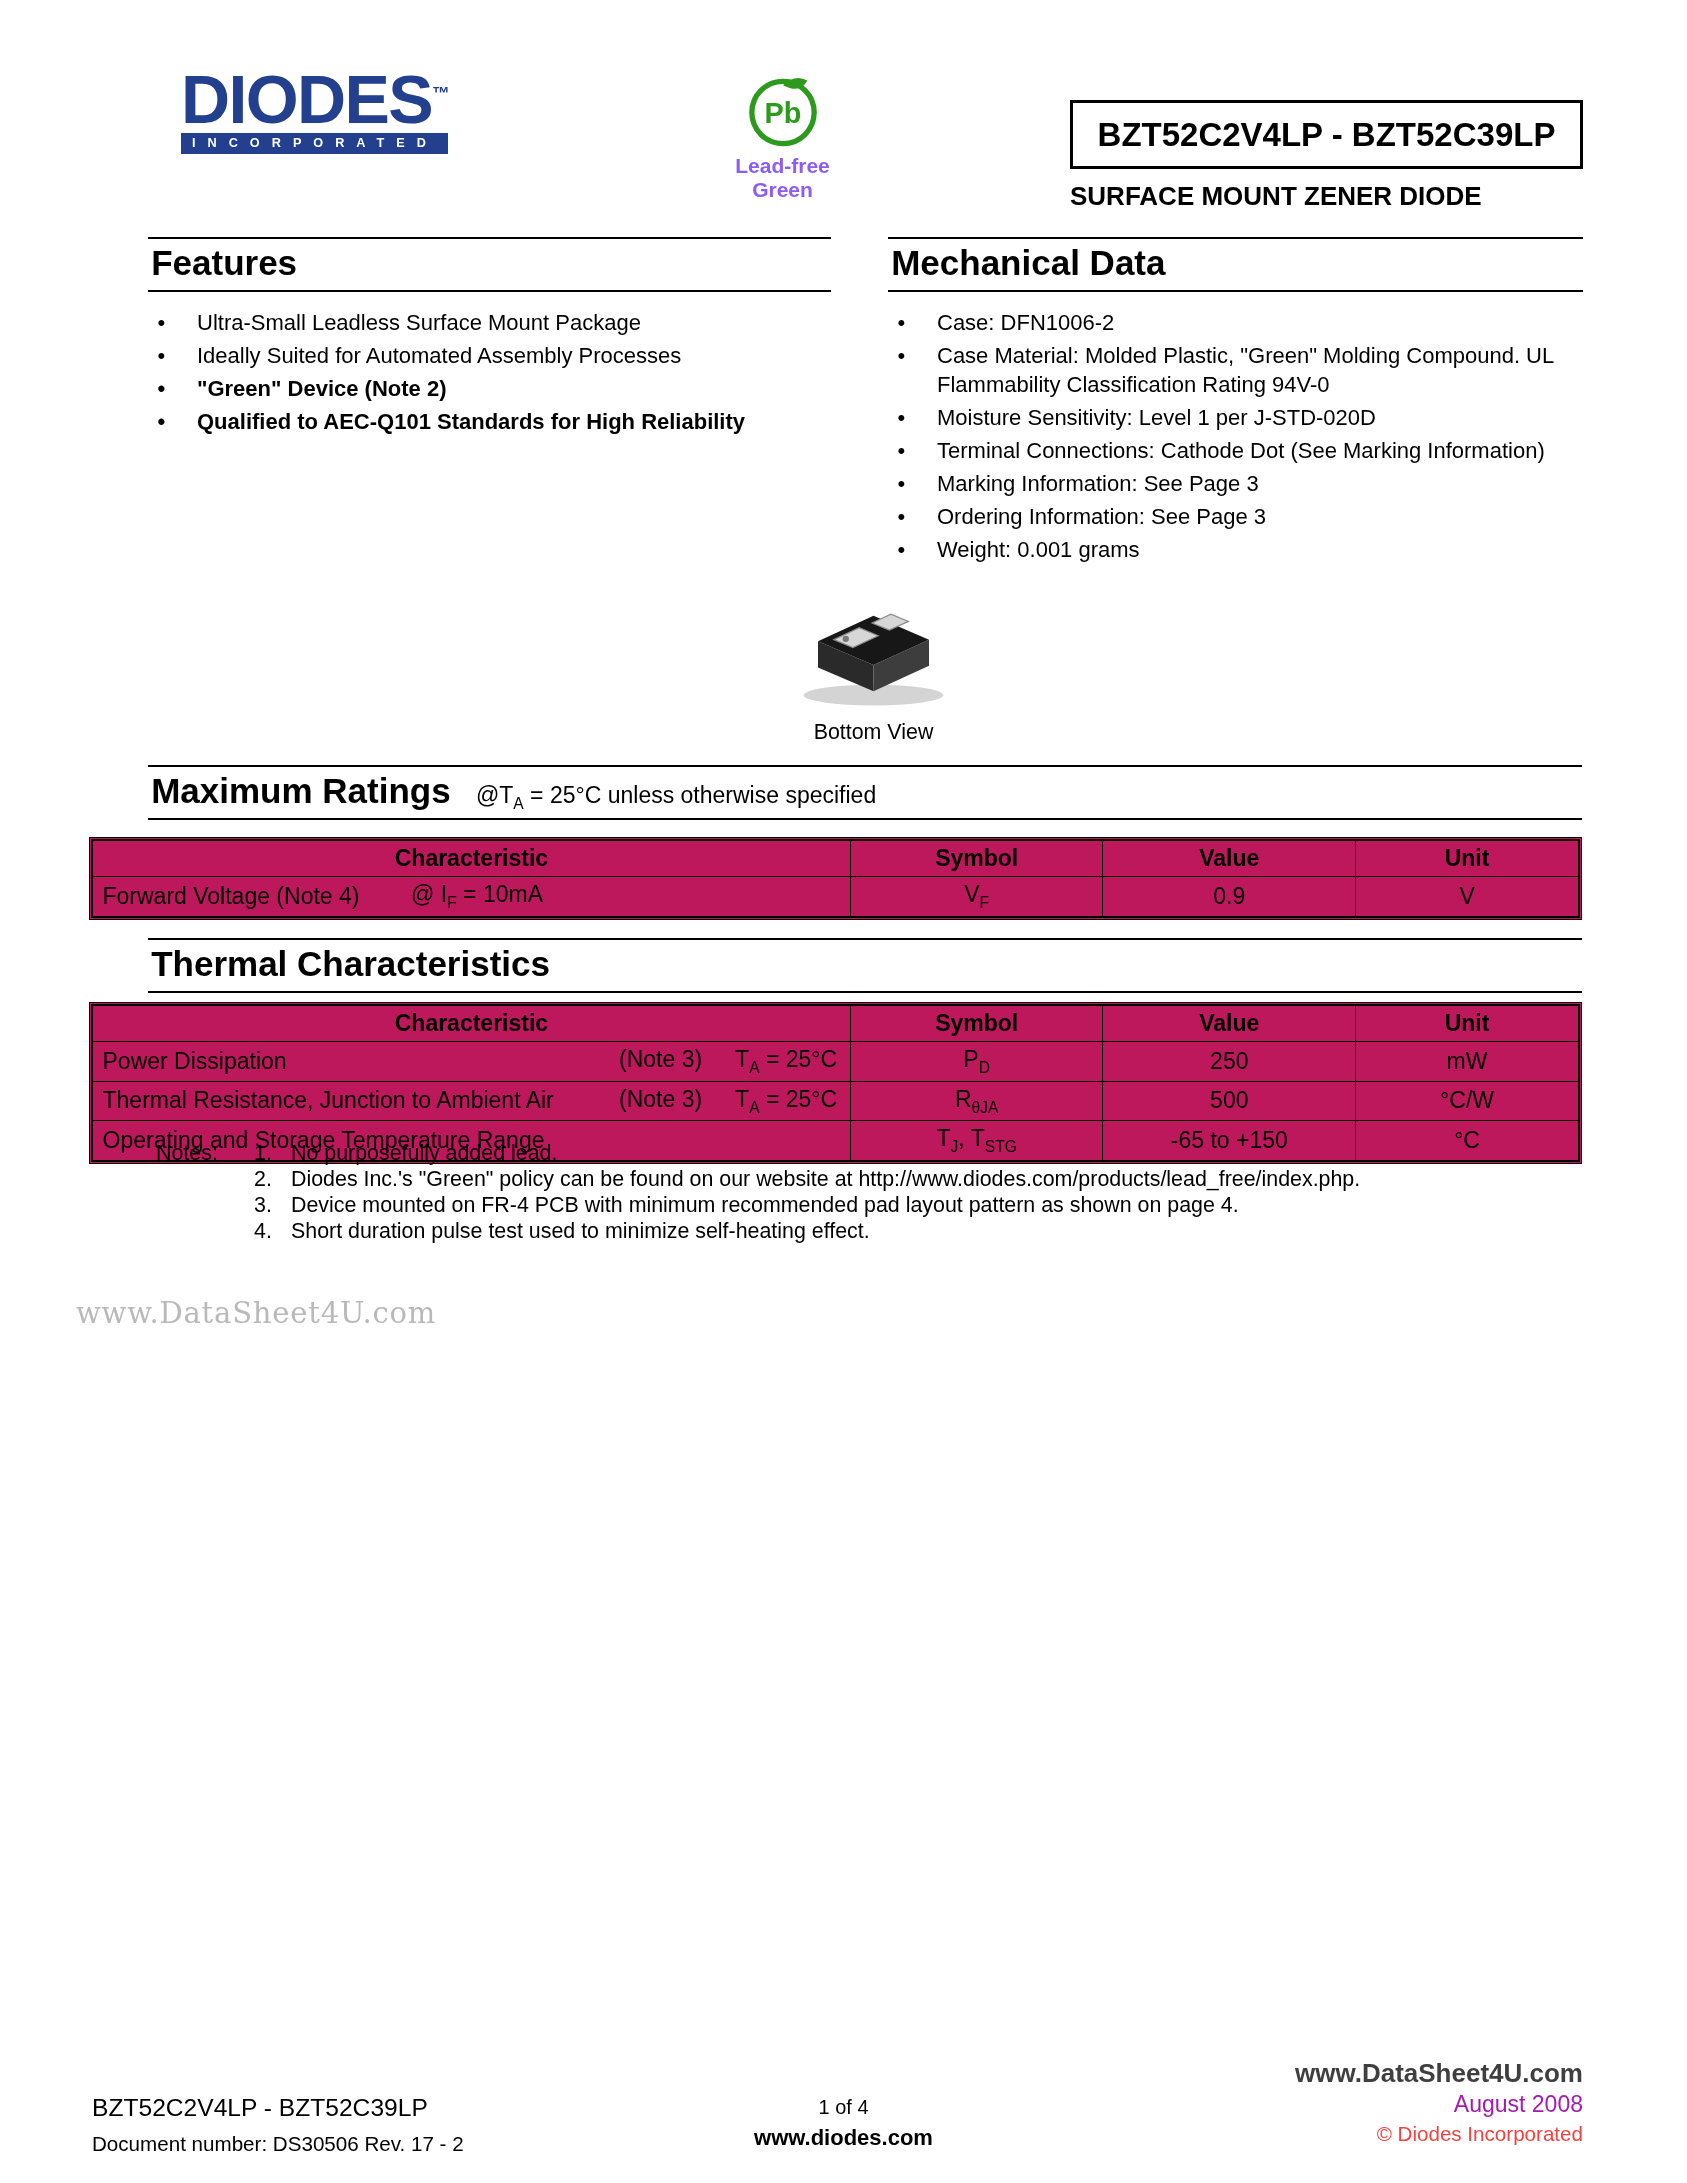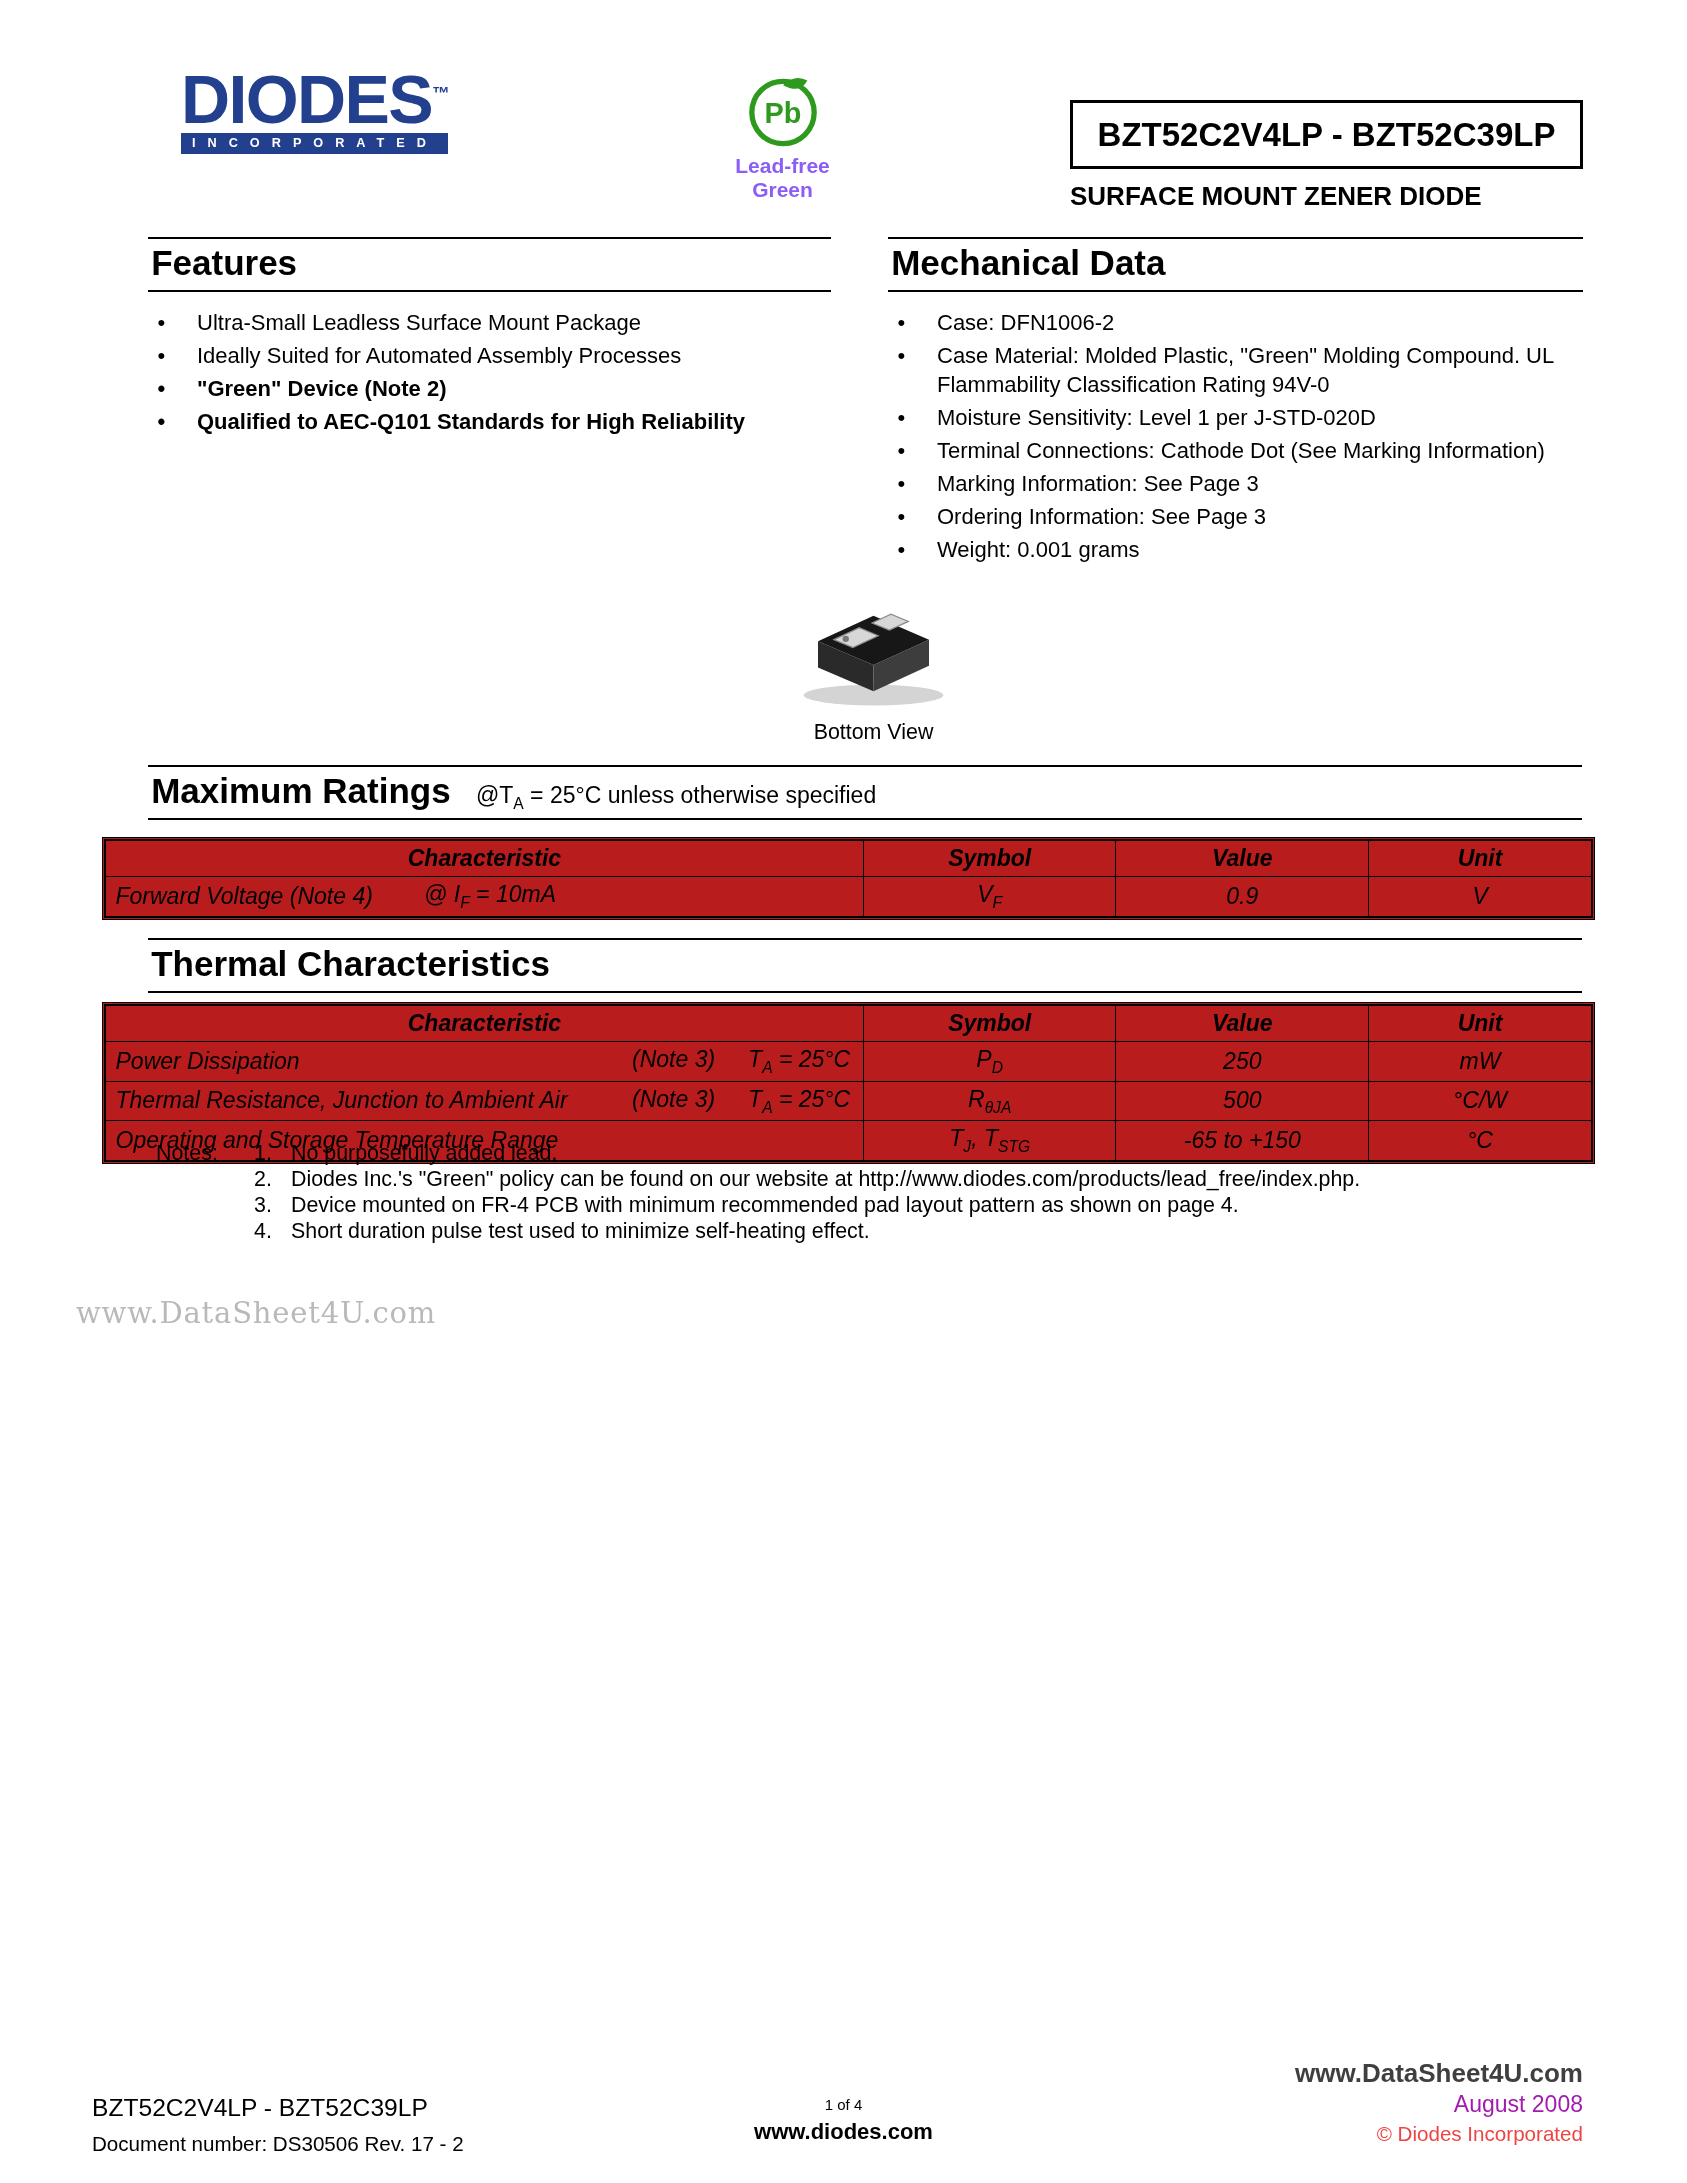--- a/index.html
+++ b/index.html
@@ -39,21 +39,21 @@
 
   
   .pkg { position:absolute; left:782px; top:600px; width:183px; text-align:center; }
   .pkg-caption { font-size:21.4px; margin-top:6.4px; }
 
   
   .mr-head { position:absolute; left:148px; top:765px; width:1434px; }
   .th-head { position:absolute; left:148px; top:938px; width:1434px; }
 
   
-  .dtable { position:absolute; left:102px; width:1493px; border:3.2px double #000; background:#b91c1c;font-style:italic; }
+  .dtable { position:absolute; left:89px; width:1493px; border:3.2px double #000; background:#be185d; }
   .dtable.max { top:837px; }
   .dtable.thermal { top:1002px; }
   .dtable table { width:100%; border-collapse:collapse; }
   .dtable th, .dtable td { border:1.6px solid #000; font-size:23px; padding:4px 9.5px; }
   .dtable th { font-weight:bold; text-align:center; }
   .dtable td.c { text-align:center; }
   .char-cell-max { position:relative; }
   .cond-max { position:absolute; left:318px; top:4px; }
   .char-flex { display:flex; justify-content:space-between; align-items:center; }
   .char-cond { white-space:nowrap; padding-right:3.2px; }
@@ -68,21 +68,21 @@
 
   
   .watermark { position:absolute; left:76px; top:1296px; font-family:"DejaVu Serif", serif;
                font-size:29px; color:#b9b9b9; letter-spacing:0.8px; }
 
   
   .footer-left { position:absolute; left:92px; top:2094px; }
   .fl-part { font-size:24.6px; }
   .fl-doc { font-size:20.6px; margin-top:9.5px; }
   .footer-center { position:absolute; left:0; top:2096px; width:1687px; text-align:center; }
-  .fc-page { font-size:15px; }
+  .fc-page { font-size:20px; }
   .fc-site { font-size:22px; font-weight:bold; margin-top:6.4px; }
   .footer-right { position:absolute; right:104px; top:2058px; text-align:right; }
   .fr-site { font-size:26px; font-weight:bold; color:#3f3f3f; }
   .fr-date { font-size:23px; color:#a21caf; margin-top:1.6px; }
   .fr-copy { font-size:20.6px; color:#ef4444; margin-top:4.8px; }
 </style>
 </head>
 <body>
 
 <div class="page">

